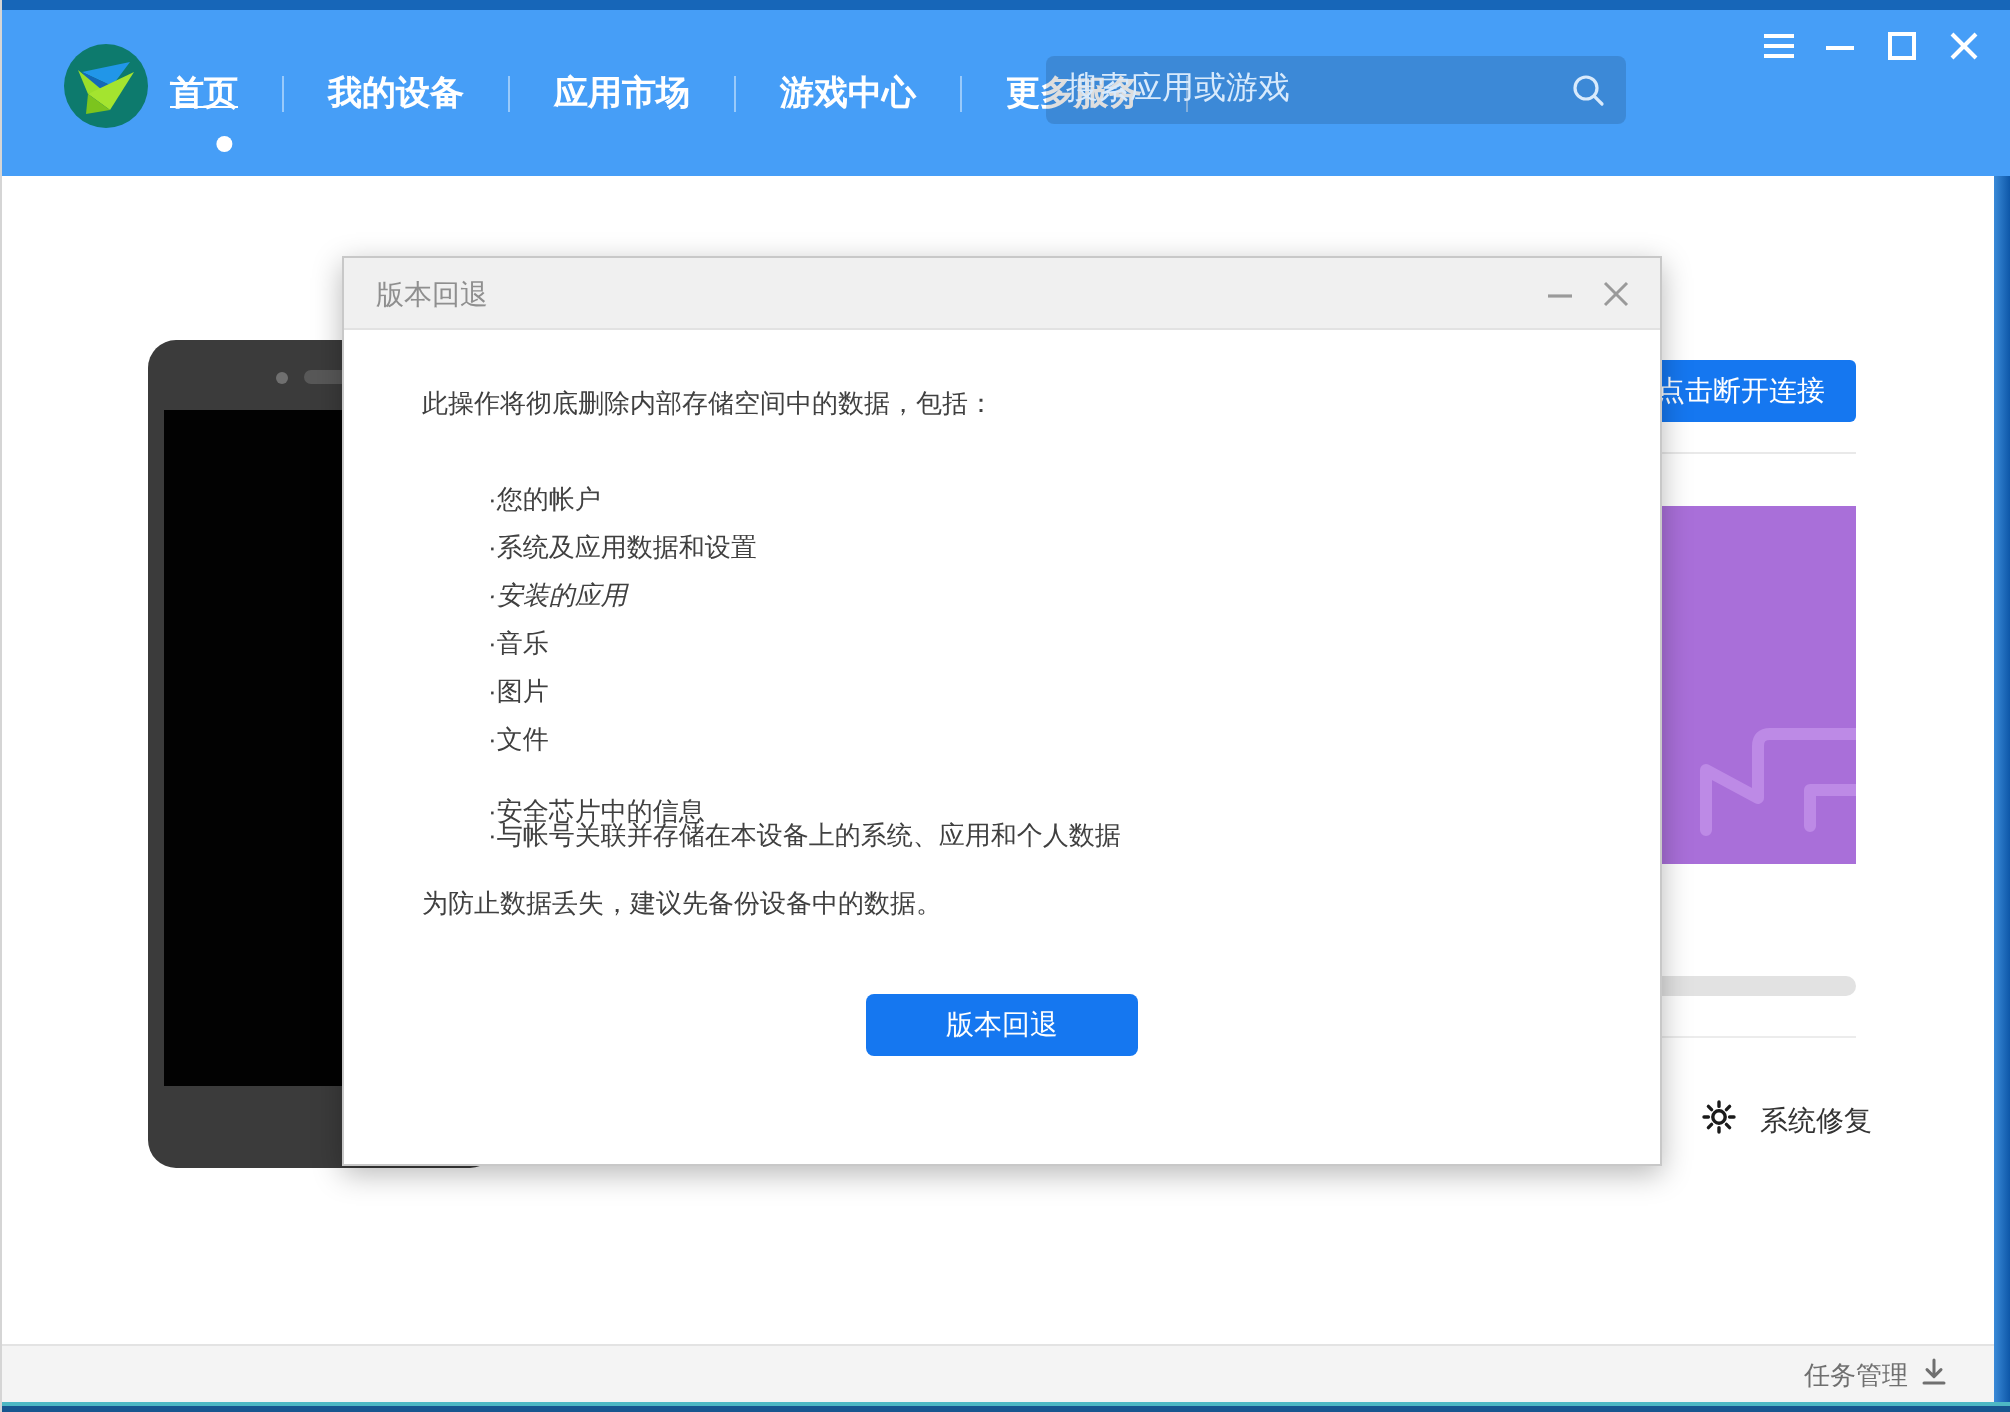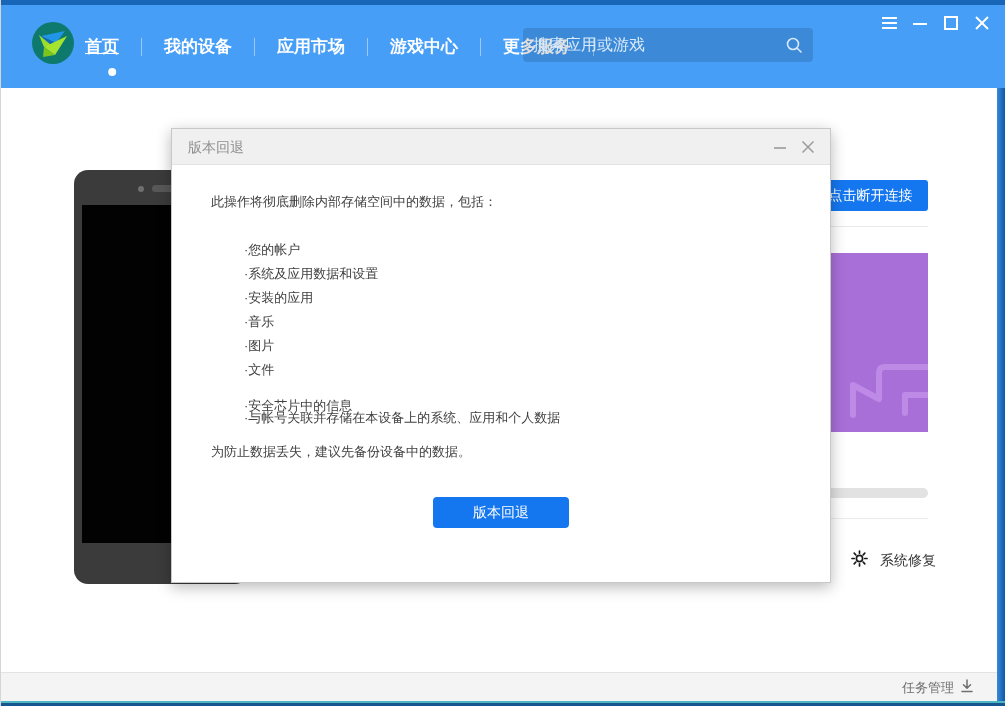--- a/index.html
+++ b/index.html
@@ -181,21 +181,21 @@
         <line x1="12.5" y1="1.5" x2="1.5" y2="12.5" stroke="#9a9a9a" stroke-width="1.5"></line>
       </svg>
     </span>
   </div>
 
   <p class="dialog-text" style="top:64px;">此操作将彻底删除内部存储空间中的数据，包括：</p>
 
   <ul class="dialog-list">
     <li style="top:112px;">·您的帐户</li>
     <li style="top:136px;">·系统及应用数据和设置</li>
-    <li style="top:160px;">·安装的应用</li>
+    <li style="top:160px;font-style:italic;">·安装的应用</li>
     <li style="top:184px;">·音乐</li>
     <li style="top:208px;">·图片</li>
     <li style="top:232px;">·文件</li>
     <li style="top:268px;">·安全芯片中的信息</li>
     <li style="top:280px;">·与帐号关联并存储在本设备上的系统、应用和个人数据</li>
   </ul>
 
   <p class="dialog-text" style="top:314px;">为防止数据丢失，建议先备份设备中的数据。</p>
 
   <button class="rollback-btn">版本回退</button>

